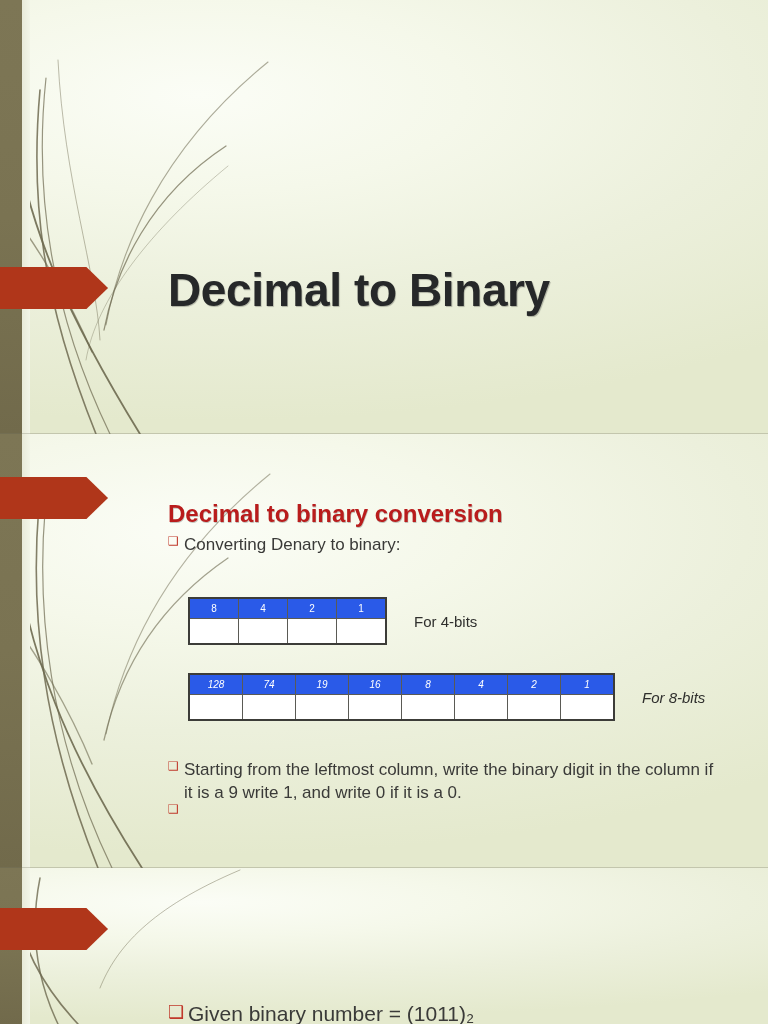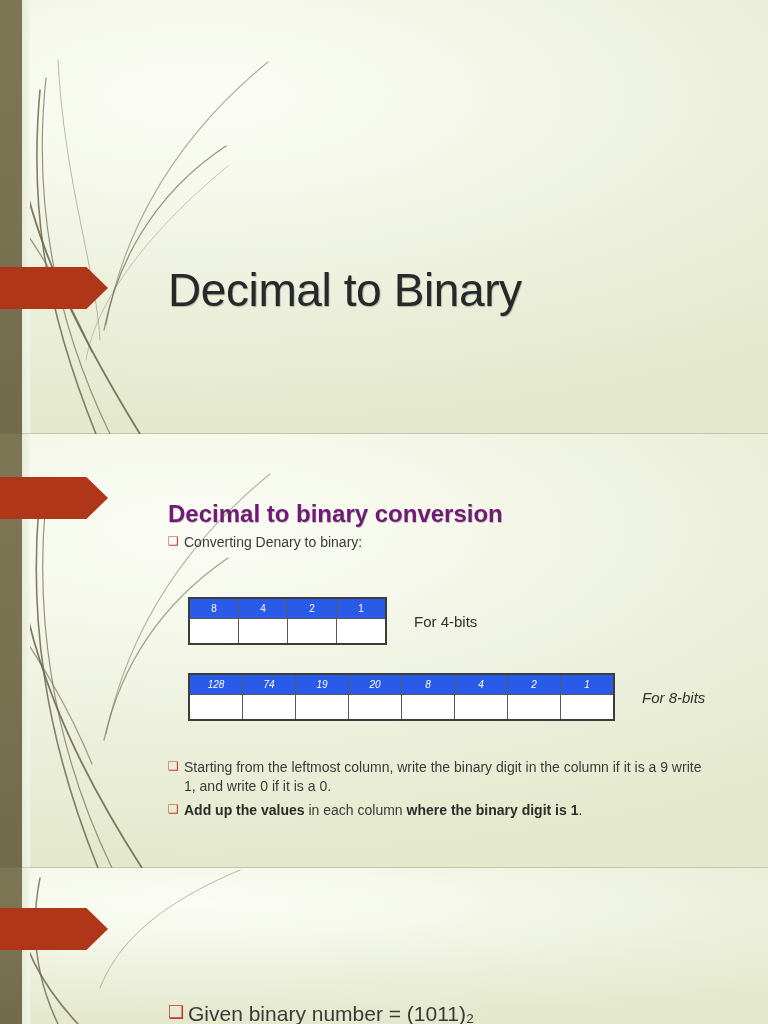--- a/index.html
+++ b/index.html
@@ -67,54 +67,54 @@
     box-shadow: 0 1px 2px rgba(0,0,0,0.22);
   }
 
   
   .title-main {
     position: absolute;
     left: 168px;
     top: 234px;
     width: 560px;
     font-size: 46px;
-    font-weight: normal;
+    font-weight: bold;
     color: #262829;
     letter-spacing: -0.4px;
     line-height: 1.12;
     text-shadow: 0.8px 1px 0.8px rgba(0,0,0,0.25);
   }
 
   
   .slide-heading {
     position: absolute;
     font-size: 24px;
     font-weight: bold;
-    color: #701a75;
+    color: #b91c1c;
     line-height: 1.28;
     text-shadow: 0.6px 0.8px 0.6px rgba(0,0,0,0.22);
   }
 
   
   .bullet-row {
     position: absolute;
     display: flex;
     align-items: flex-start;
   }
   .bullet-mark {
     color: #c0392b;
     font-size: 12px;
     line-height: 1.35;
     width: 16px;
     flex: none;
     font-family: "DejaVu Sans", sans-serif;
   }
   .bullet-text {
     color: #3a3a38;
-    font-size: 14px;
+    font-size: 17px;
     line-height: 1.38;
   }
   .bullet-text b { color: #2b2b29; }
 
   #bullet-intro { left: 168px; top: 533px; width: 540px; }
   #bullet-step1 { left: 168px; top: 758px; width: 548px; }
   #bullet-step2 { left: 168px; top: 801px; width: 548px; }
 
   
   #bullet-given {
@@ -246,21 +246,21 @@
     <span class="table-caption">For 4-bits</span>
   </div>
 
   <div class="bit-table-wrap" id="table8-wrap">
     <table class="bit-table" id="table8">
       <thead>
         <tr>
           <th>128</th>
           <th>74</th>
           <th>19</th>
-          <th>20</th>
+          <th>16</th>
           <th>8</th>
           <th>4</th>
           <th>2</th>
           <th>1</th>
         </tr>
       </thead>
       <tbody>
         <tr>
           <td></td>
           <td></td>
@@ -276,21 +276,20 @@
     <span class="table-caption">For 8-bits</span>
   </div>
 
   <div class="bullet-row" id="bullet-step1">
     <span class="bullet-mark">❑</span>
     <span class="bullet-text">Starting from the leftmost column, write the binary digit in the column if it is a 9 write 1, and write 0 if it is a 0.</span>
   </div>
 
   <div class="bullet-row" id="bullet-step2">
     <span class="bullet-mark">❑</span>
-    <span class="bullet-text"><b>Add up the values</b><span> in each column </span><b>where the binary digit is 1</b><span>.</span></span>
   </div>
 
   <div class="slide-sep" style="top:867px"></div>
 
   <section class="slide s3">
     <svg class="grass" width="300" height="156" viewBox="0 0 300 156">
       <g fill="none" stroke="#6e6a50" stroke-linecap="round">
         <path d="M40 10 C 30 60, 36 110, 58 156" stroke-width="1.5" opacity="0.8"></path>
         <path d="M14 34 C 22 80, 44 120, 78 156" stroke-width="1.6" opacity="0.85"></path>
         <path d="M100 120 C 116 80, 150 40, 240 2" stroke-width="1.0" opacity="0.45"></path>

